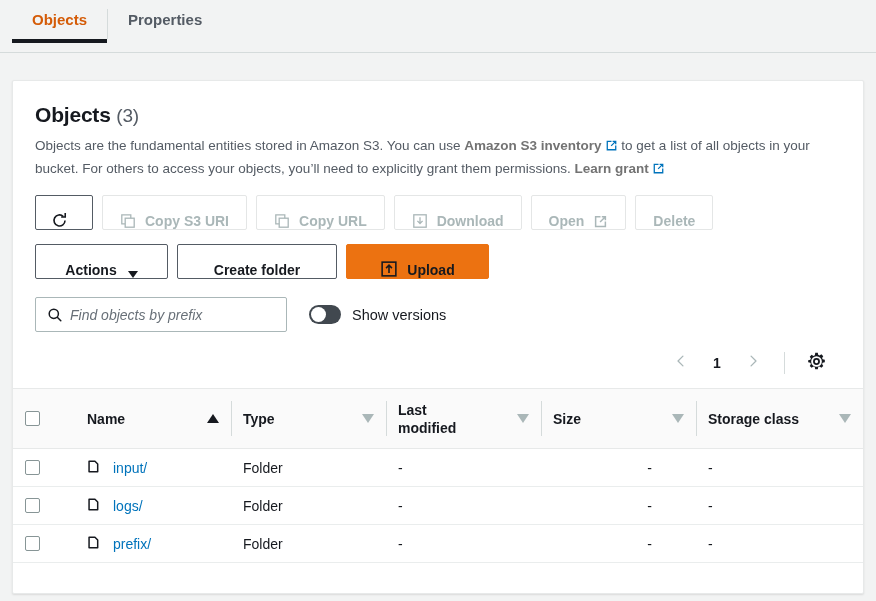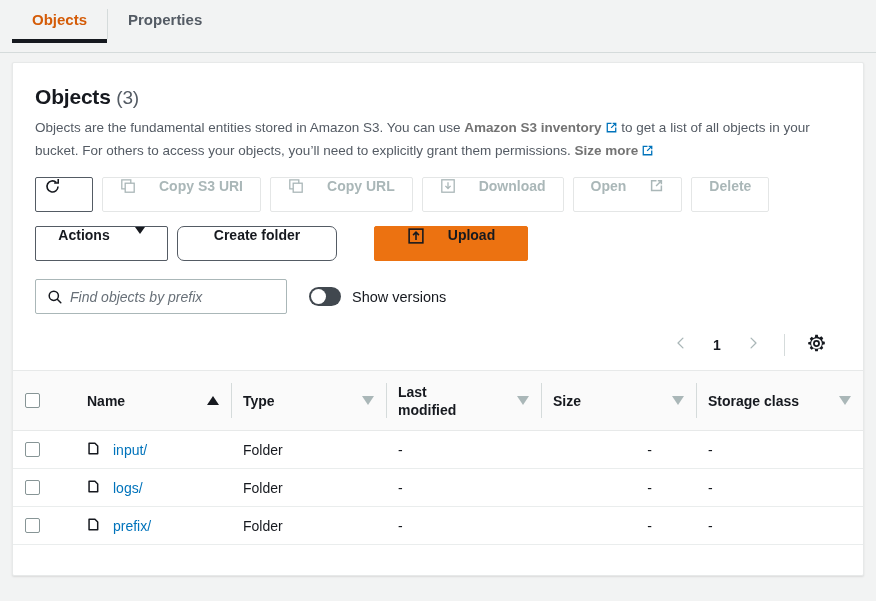--- a/index.html
+++ b/index.html
@@ -57,21 +57,21 @@
     width: 1px;
     height: 30px;
     background: #d5dbdb;
     margin-top: 9px;
   }
 
   
   .card {
     position: absolute;
     left: 12px;
-    top: 62px;
+    top: 80px;
     width: 852px;
     height: 514px;
     background: #ffffff;
     border: 1px solid #e7e9e9;
     border-radius: 2px;
     box-shadow: 0 1px 2px rgba(0,0,0,0.10);
     box-sizing: border-box;
     overflow: hidden;
   }
   .card-pad {
@@ -112,23 +112,23 @@
 
   
   .btnrow {
     display: flex;
     align-items: center;
     gap: 9px;
     margin-top: 14px;
   }
   .btn {
     display: inline-flex;
-    align-items: flex-start;
+    align-items: flex-end;
     justify-content: center;
-    gap: 23px;
+    gap: 9px;
     height: 35px;
     padding: 0 17px;
     border: 1px solid #545b64;
     border-radius: 2px;
     background: #ffffff;
     color: #16191f;
     font-size: 14px;
     font-weight: bold;
     font-family: "Liberation Sans", sans-serif;
     cursor: pointer;
@@ -374,21 +374,21 @@
       <span class="count">(3)</span>
     </h1>
 
     <div class="card-desc">
       <span>Objects are the fundamental entities stored in Amazon S3. You can use</span>
       <a class="lnk"><span>Amazon S3 inventory</span></a><span class="ext"><svg width="13" height="13" viewBox="0 0 16 16">
             <path d="M2 2h6v1.6H3.6v8.8h8.8V8H14v6H2V2z" fill="#0073bb"></path>
             <path d="M9.4 2H14v4.6h-1.6V4.7l-4.3 4.3-1.1-1.1 4.3-4.3H9.4V2z" fill="#0073bb"></path>
           </svg></span>
       <span>to get a list of all objects in your bucket. For others to access your objects, you’ll need to explicitly grant them permissions.</span>
-      <a class="lnk"><span>Size more</span></a><span class="ext"><svg width="13" height="13" viewBox="0 0 16 16">
+      <a class="lnk"><span>Learn grant</span></a><span class="ext"><svg width="13" height="13" viewBox="0 0 16 16">
             <path d="M2 2h6v1.6H3.6v8.8h8.8V8H14v6H2V2z" fill="#0073bb"></path>
             <path d="M9.4 2H14v4.6h-1.6V4.7l-4.3 4.3-1.1-1.1 4.3-4.3H9.4V2z" fill="#0073bb"></path>
           </svg></span>
     </div>
 
     <div class="btnrow">
 
       <button class="btn icon-only">
         <span>
           <svg width="17" height="17" viewBox="0 0 16 16" fill="none" stroke="#16191f" stroke-width="1.5">
@@ -444,25 +444,25 @@
       </button>
     </div>
 
     <div class="btnrow">
 
       <button class="btn" style="width:133px;justify-content:center;">
         <span>Actions</span>
         <span class="caret"></span>
       </button>
 
-      <button class="btn" style="width:160px;border-radius:7px;">
+      <button class="btn" style="width:160px;">
         <span>Create folder</span>
       </button>
 
-      <button class="btn primary" style="width:154px;margin-left:28px;">
+      <button class="btn primary" style="width:143px;">
         <span>
           <svg width="18" height="18" viewBox="0 0 16 16" fill="none" stroke="#16191f" stroke-width="1.4">
             <rect x="1.9" y="1.9" width="12.2" height="12.2"></rect>
             <path d="M8 11.6V4.7M5.4 7.2 8 4.6l2.6 2.6"></path>
           </svg>
         </span>
         <span>Upload</span>
       </button>
     </div>
 

